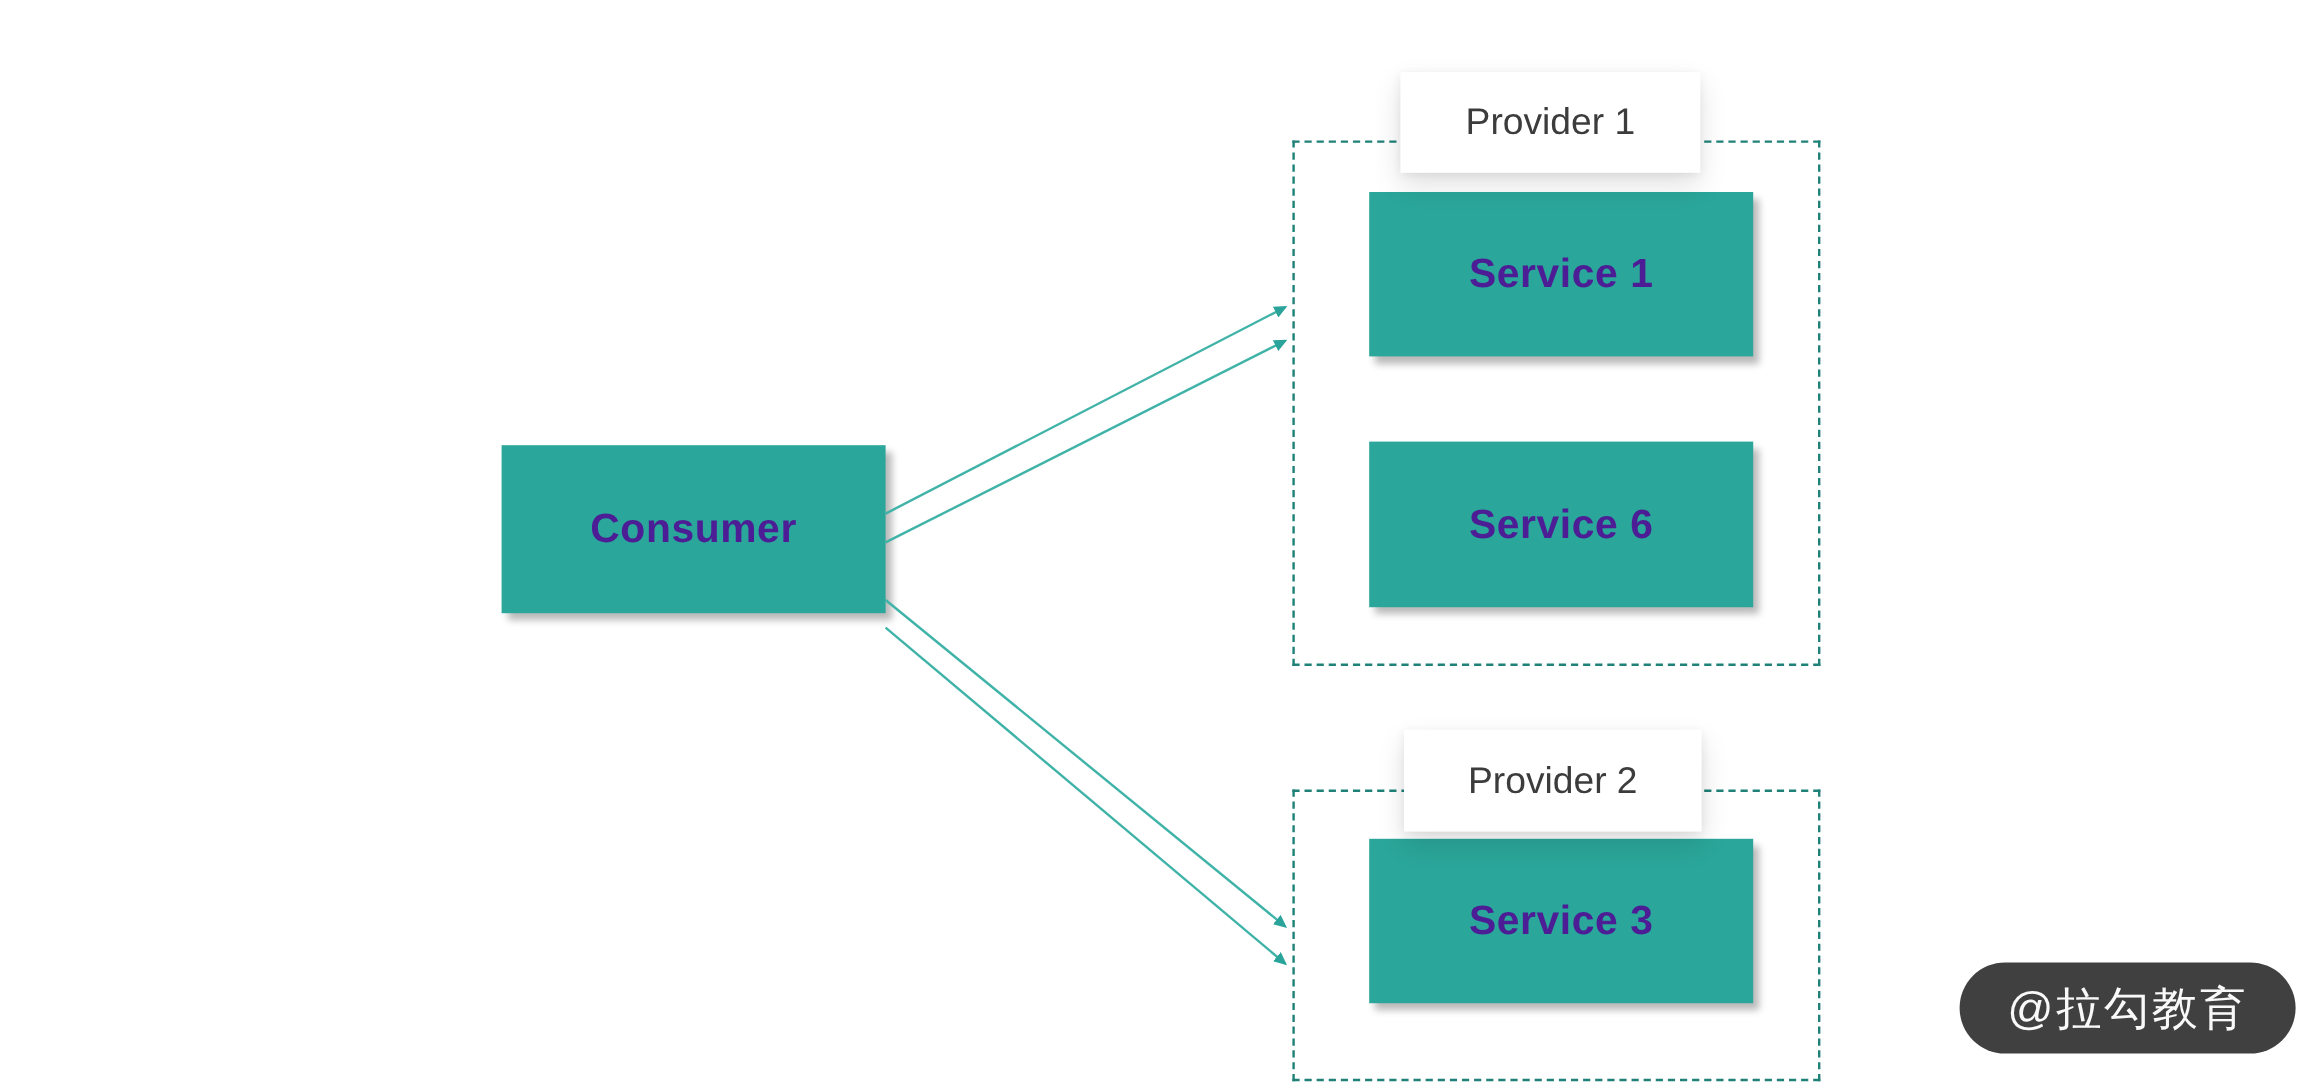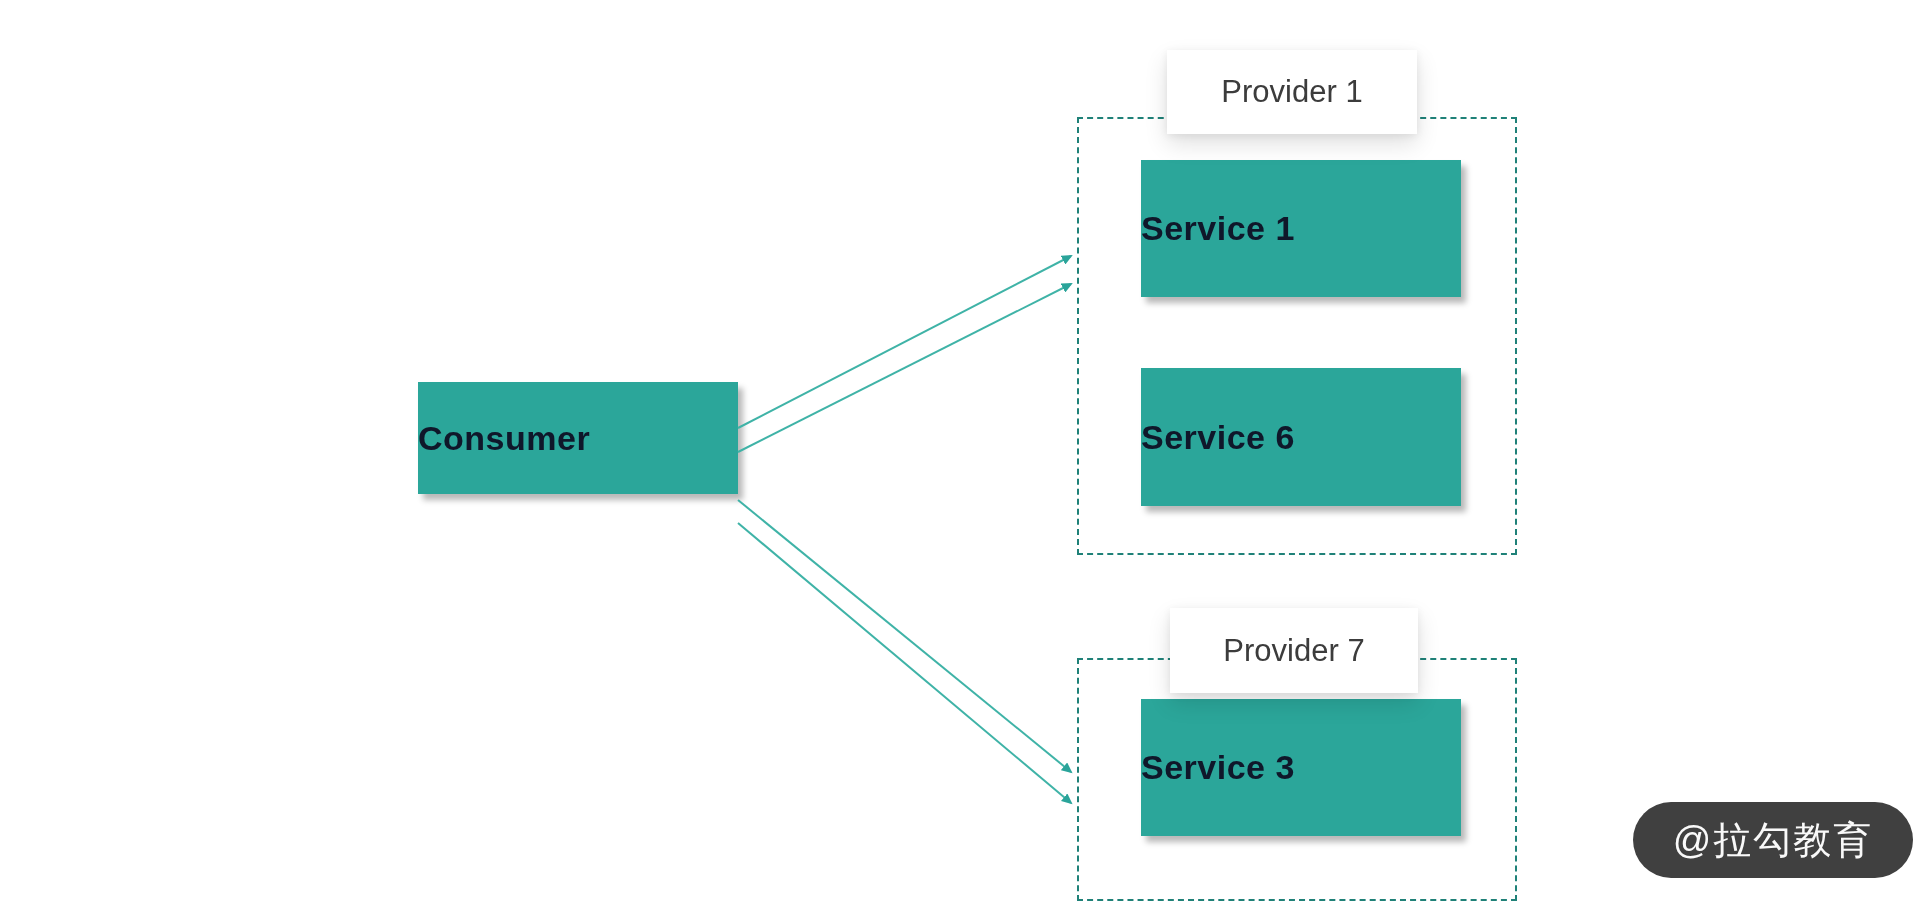--- a/index.html
+++ b/index.html
@@ -11,34 +11,34 @@
   #canvas {
     position: relative;
     width: 1930px;
     height: 904px;
     background: #ffffff;
     overflow: hidden;
   }
   .teal-box {
     position: absolute;
     background: #2ba69a;
-    color: #0f172a;
+    color: #4c1d95;
     display: flex;
     align-items: center;
-    justify-content: flex-start;
+    justify-content: center;
     font-size: 34px;
     font-weight: 600;
     letter-spacing: 0.5px;
     box-shadow: 5px 6px 6px rgba(0, 0, 0, 0.28);
   }
   .consumer-box {
     left: 418px;
-    top: 382px;
+    top: 371px;
     width: 320px;
-    height: 112px;
+    height: 140px;
   }
   .provider-container {
     position: absolute;
     border: 2px dashed #1f8178;
   }
   .provider1-container {
     left: 1077px;
     top: 117px;
     width: 436px;
     height: 434px;
@@ -56,21 +56,21 @@
     display: flex;
     align-items: center;
     justify-content: center;
     font-size: 31px;
     font-weight: 500;
     box-shadow: 0 10px 22px rgba(0, 0, 0, 0.12), 0 2px 8px rgba(0, 0, 0, 0.07);
     z-index: 5;
   }
   .provider1-label {
     left: 1167px;
-    top: 50px;
+    top: 60px;
     width: 250px;
     height: 84px;
     text-align: right;
   }
   .provider2-label {
     left: 1170px;
     top: 608px;
     width: 248px;
     height: 85px;
   }
@@ -136,21 +136,21 @@
   <div class="provider-container provider1-container">
     <div class="teal-box service-box service-1">
       <span>Service 1</span>
     </div>
     <div class="teal-box service-box service-2">
       <span>Service 6</span>
     </div>
   </div>
 
   <div class="provider-label provider2-label">
-    <span>Provider 7</span>
+    <span>Provider 2</span>
   </div>
   <div class="provider-container provider2-container">
     <div class="teal-box service-box service-3">
       <span>Service 3</span>
     </div>
   </div>
 
   <div class="watermark-pill">
     <span>@拉勾教育</span>
   </div>

